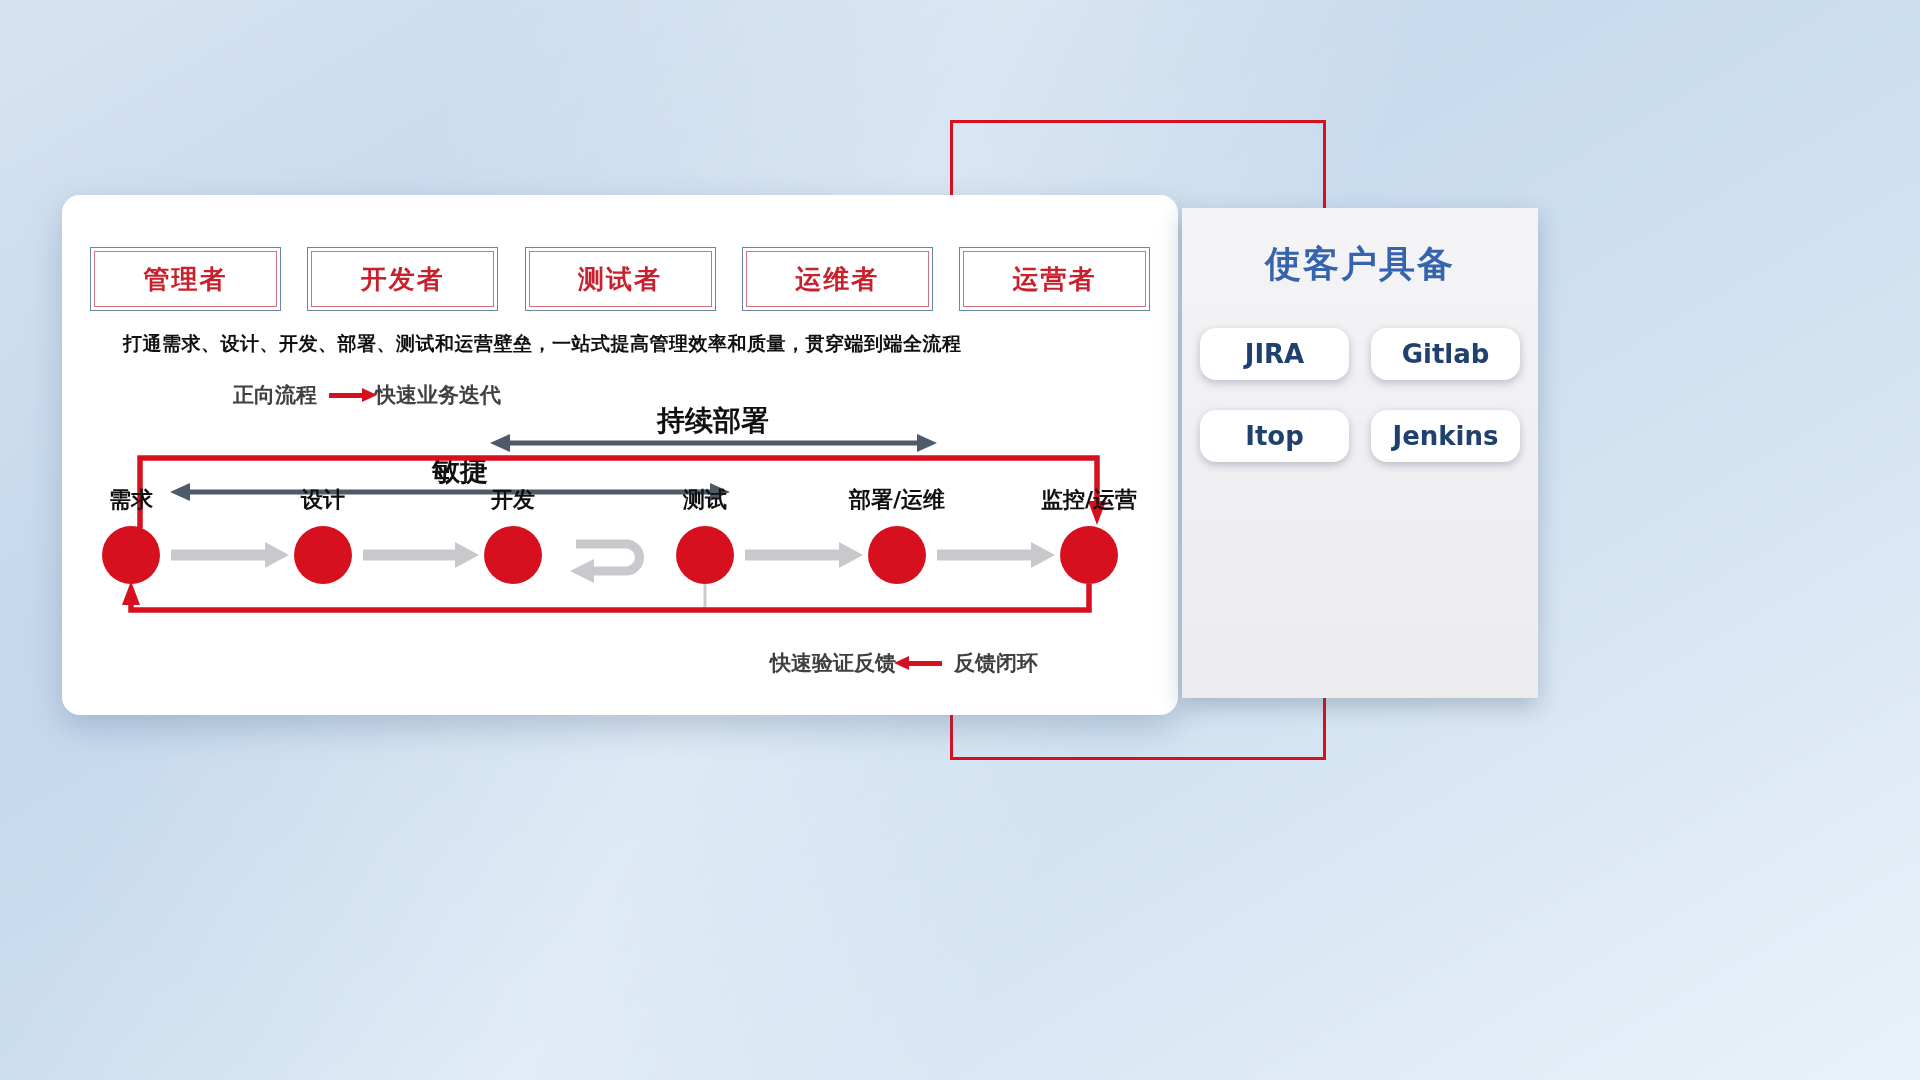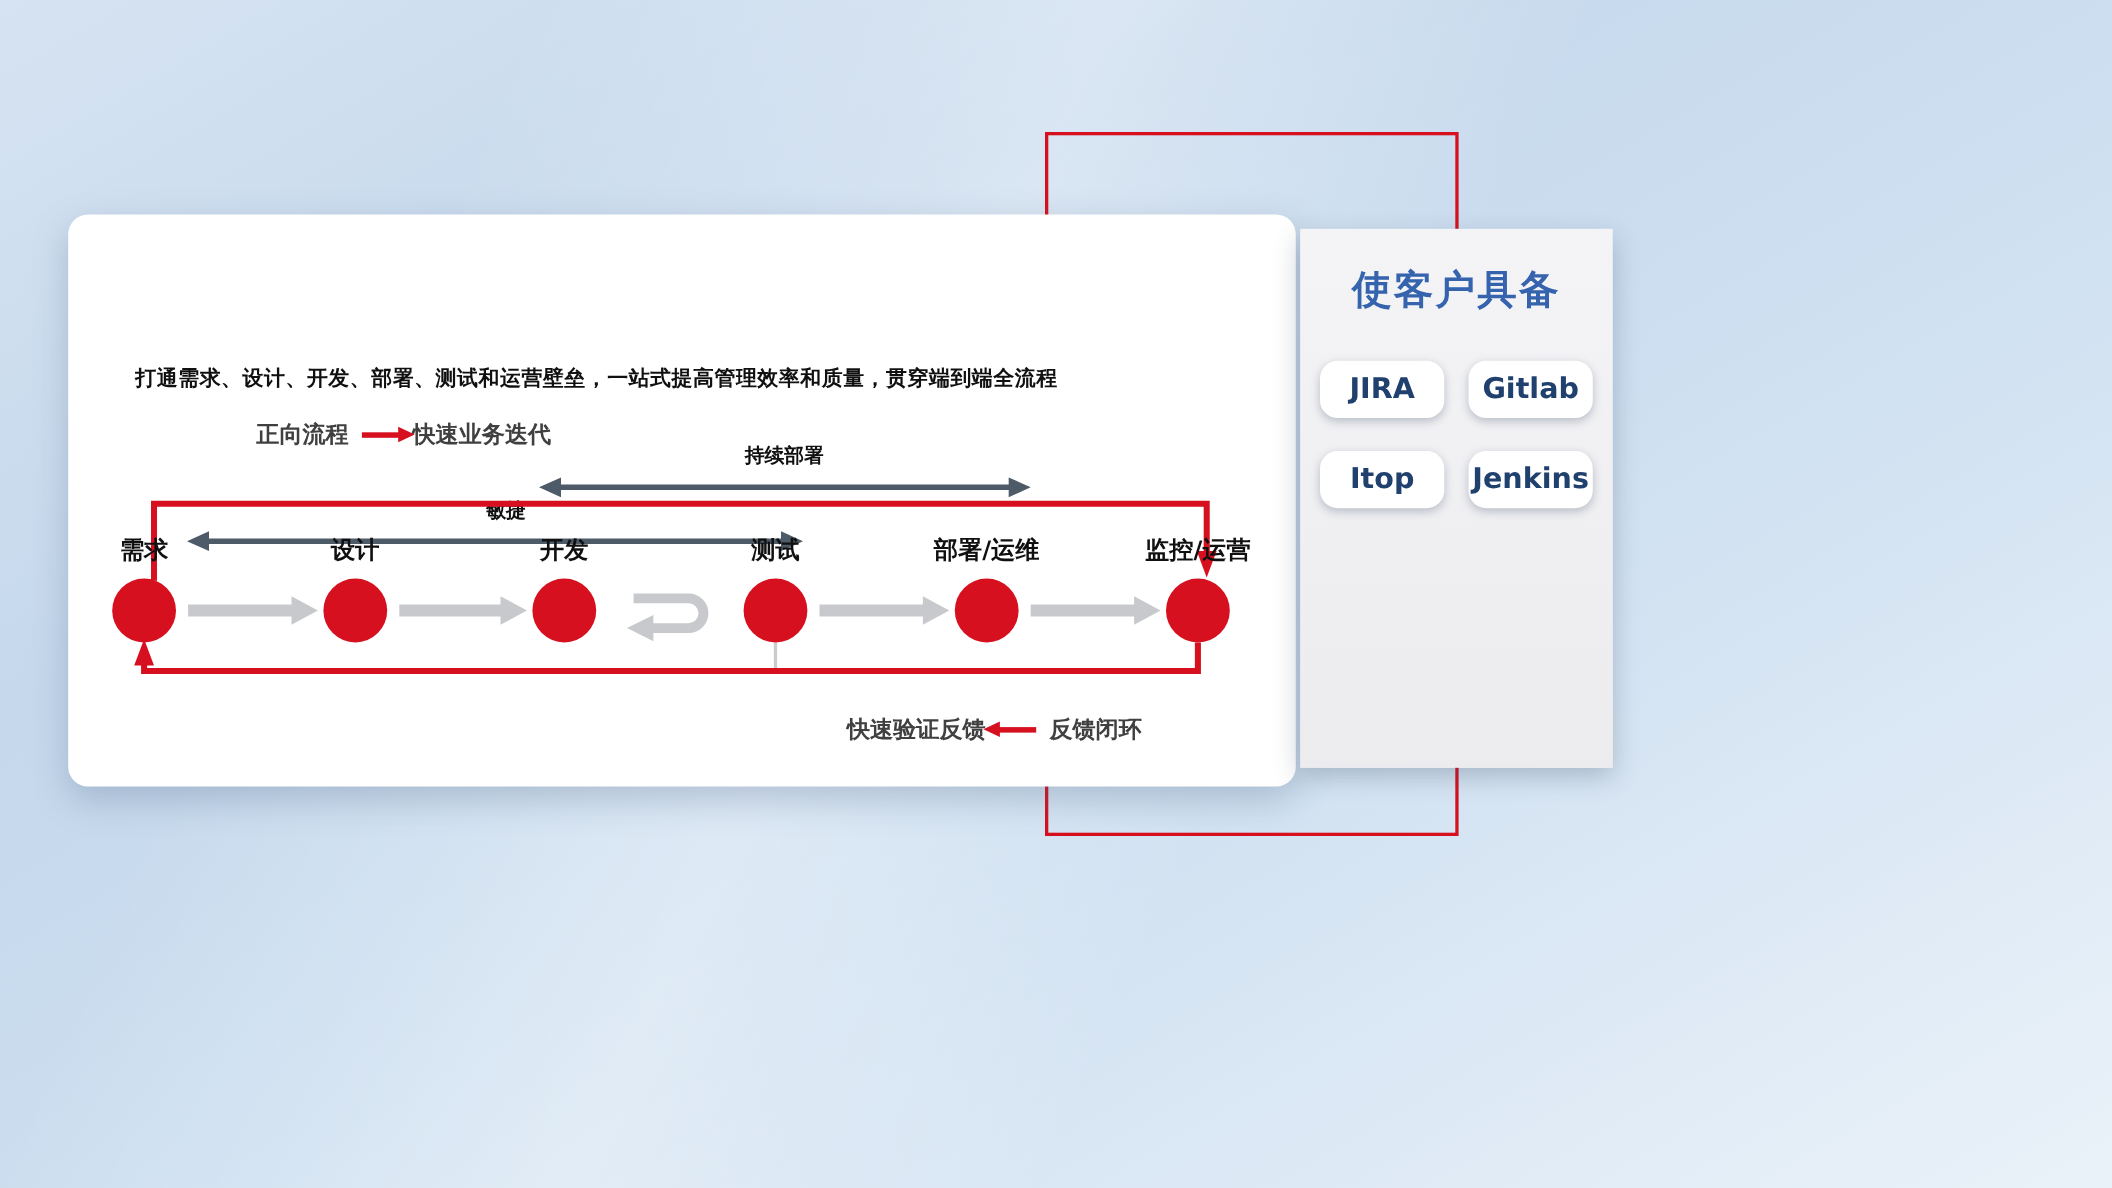--- a/index.html
+++ b/index.html
@@ -64,35 +64,35 @@
   .arrow-left-glyph {
     display: inline-block; width: 34px; height: 5px; background: #d6101e; position: relative;
   }
   .arrow-left-glyph::before {
     content: ""; position: absolute; left: -14px; top: -5px;
     border-right: 15px solid #d6101e; border-top: 7.5px solid transparent; border-bottom: 7.5px solid transparent;
   }
 
   .span-label {
     position: absolute; transform: translateX(-50%);
-    font-size: 18px; font-weight: bold; color: #101010; white-space: nowrap;
+    font-size: 28px; font-weight: bold; color: #101010; white-space: nowrap;
   }
   .label-deploy { left: 651px; top: 207px; }
   .label-agile  { left: 398px; top: 257px; }
 
   .diagram-svg { position: absolute; left: 0; top: 0; pointer-events: none; }
 
   .node-label {
     position: absolute; top: 290px; transform: translateX(-50%);
     font-size: 22px; font-weight: bold; color: #101010; white-space: nowrap;
   }
 
   
   .tools-panel {
-    position: absolute; left: 1182px; top: 208px; width: 284px; height: 490px;
+    position: absolute; left: 1182px; top: 208px; width: 356px; height: 490px;
     background: linear-gradient(180deg, #f4f4f6 0%, #ececef 100%);
     z-index: 2; box-shadow: 0 8px 22px rgba(60, 75, 100, 0.30);
   }
   .panel-title {
     margin-top: 34px; text-align: center;
     color: #3563ad; font-size: 36px; font-weight: bold; letter-spacing: 2px; line-height: 44px;
   }
   .panel-title.second { margin-top: 30px; }
   .tools-grid {
     margin: 42px 18px 0 18px;
@@ -108,20 +108,27 @@
 </style>
 </head>
 <body>
 
 <div class="stage">
 
   <div class="red-frame"></div>
 
   <div class="main-card">
 
+    <div class="roles-row">
+      <div class="role-box">管理者</div>
+      <div class="role-box">开发者</div>
+      <div class="role-box">测试者</div>
+      <div class="role-box">运维者</div>
+      <div class="role-box">运营者</div>
+    </div>
 
     <div class="desc">打通需求、设计、开发、部署、测试和运营壁垒，一站式提高管理效率和质量，贯穿端到端全流程</div>
 
     <div class="legend-row legend-forward">
       <span>正向流程</span>
       <span class="arrow-right-glyph"></span>
       <span>快速业务迭代</span>
     </div>
 
     <div class="span-label label-deploy">持续部署</div>

